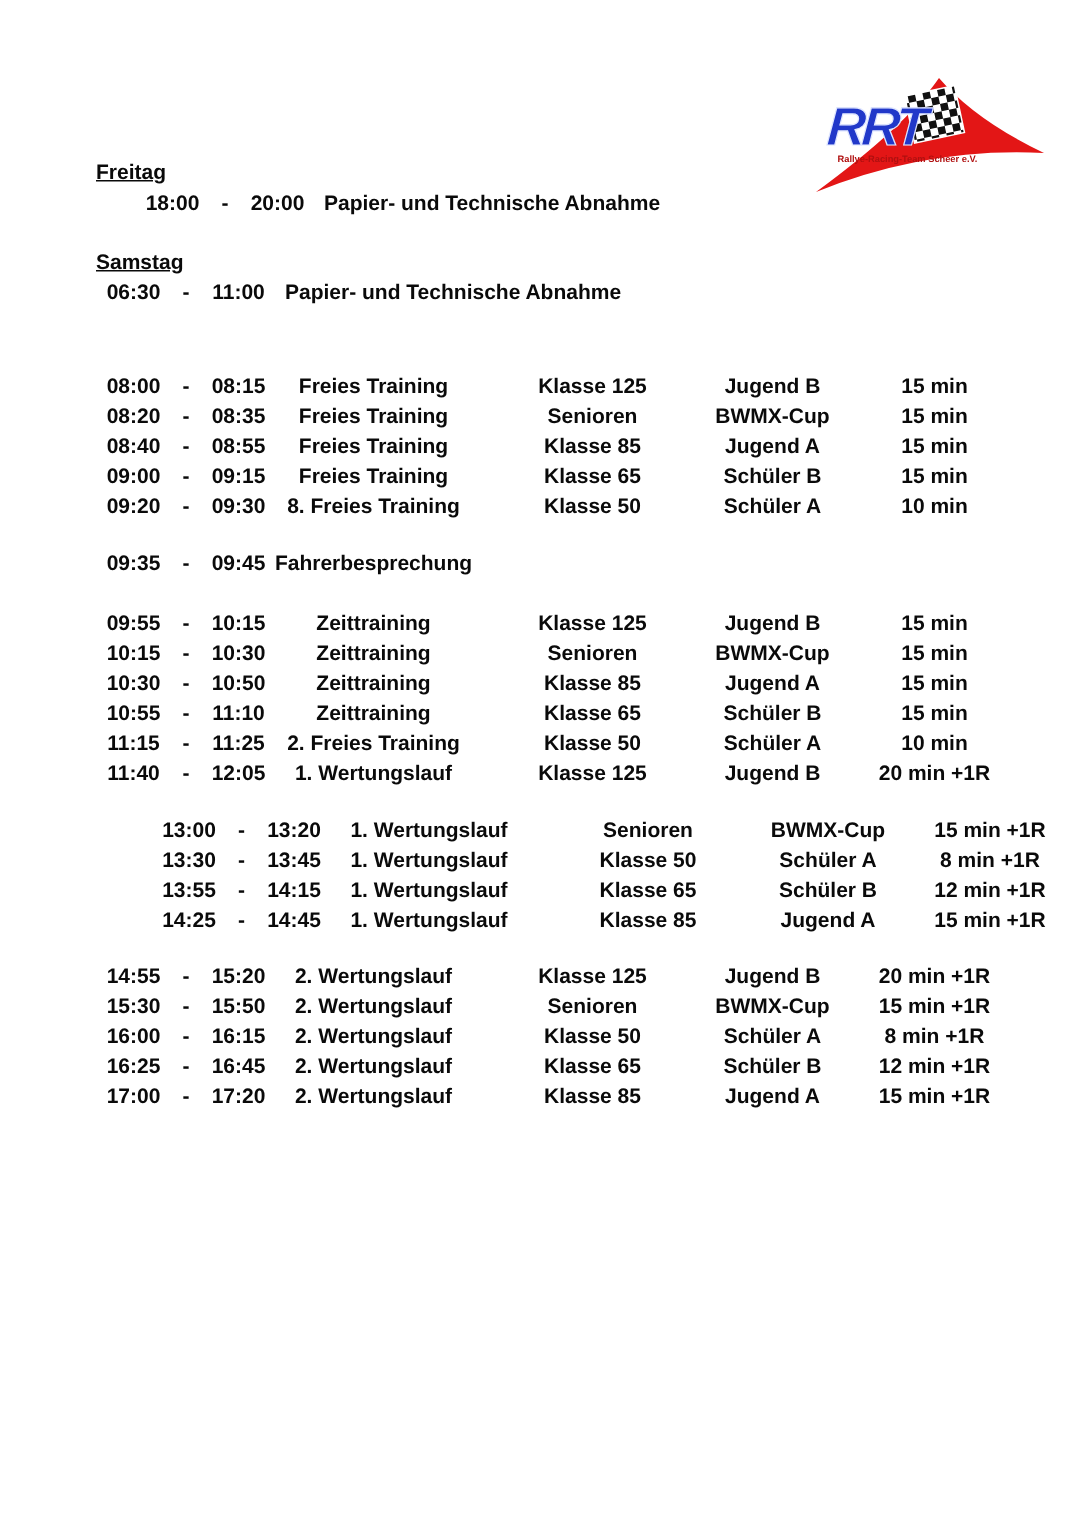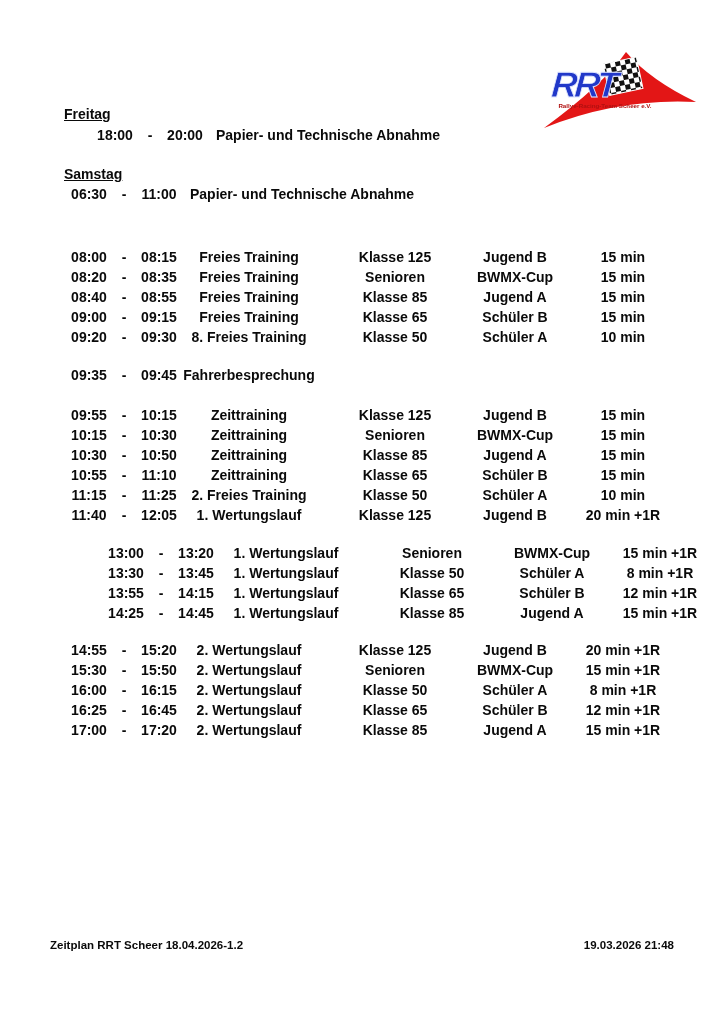--- a/index.html
+++ b/index.html
@@ -351,18 +351,14 @@
     <span class="c end">17:20</span>
     <span class="c event">2. Wertungslauf</span>
     <span class="c gap1"></span>
     <span class="c klasse">Klasse 85</span>
     <span class="c grp">Jugend A</span>
     <span class="c dur">15 min +1R</span>
   </div>
 </div>
 
 
-  <div class="footer">
-    <span>Zeitplan RRT Scheer 18.04.2026-1.2</span>
-    <span>19.03.2026 21:48</span>
-  </div>
 
 </div>
 
 </body></html>

